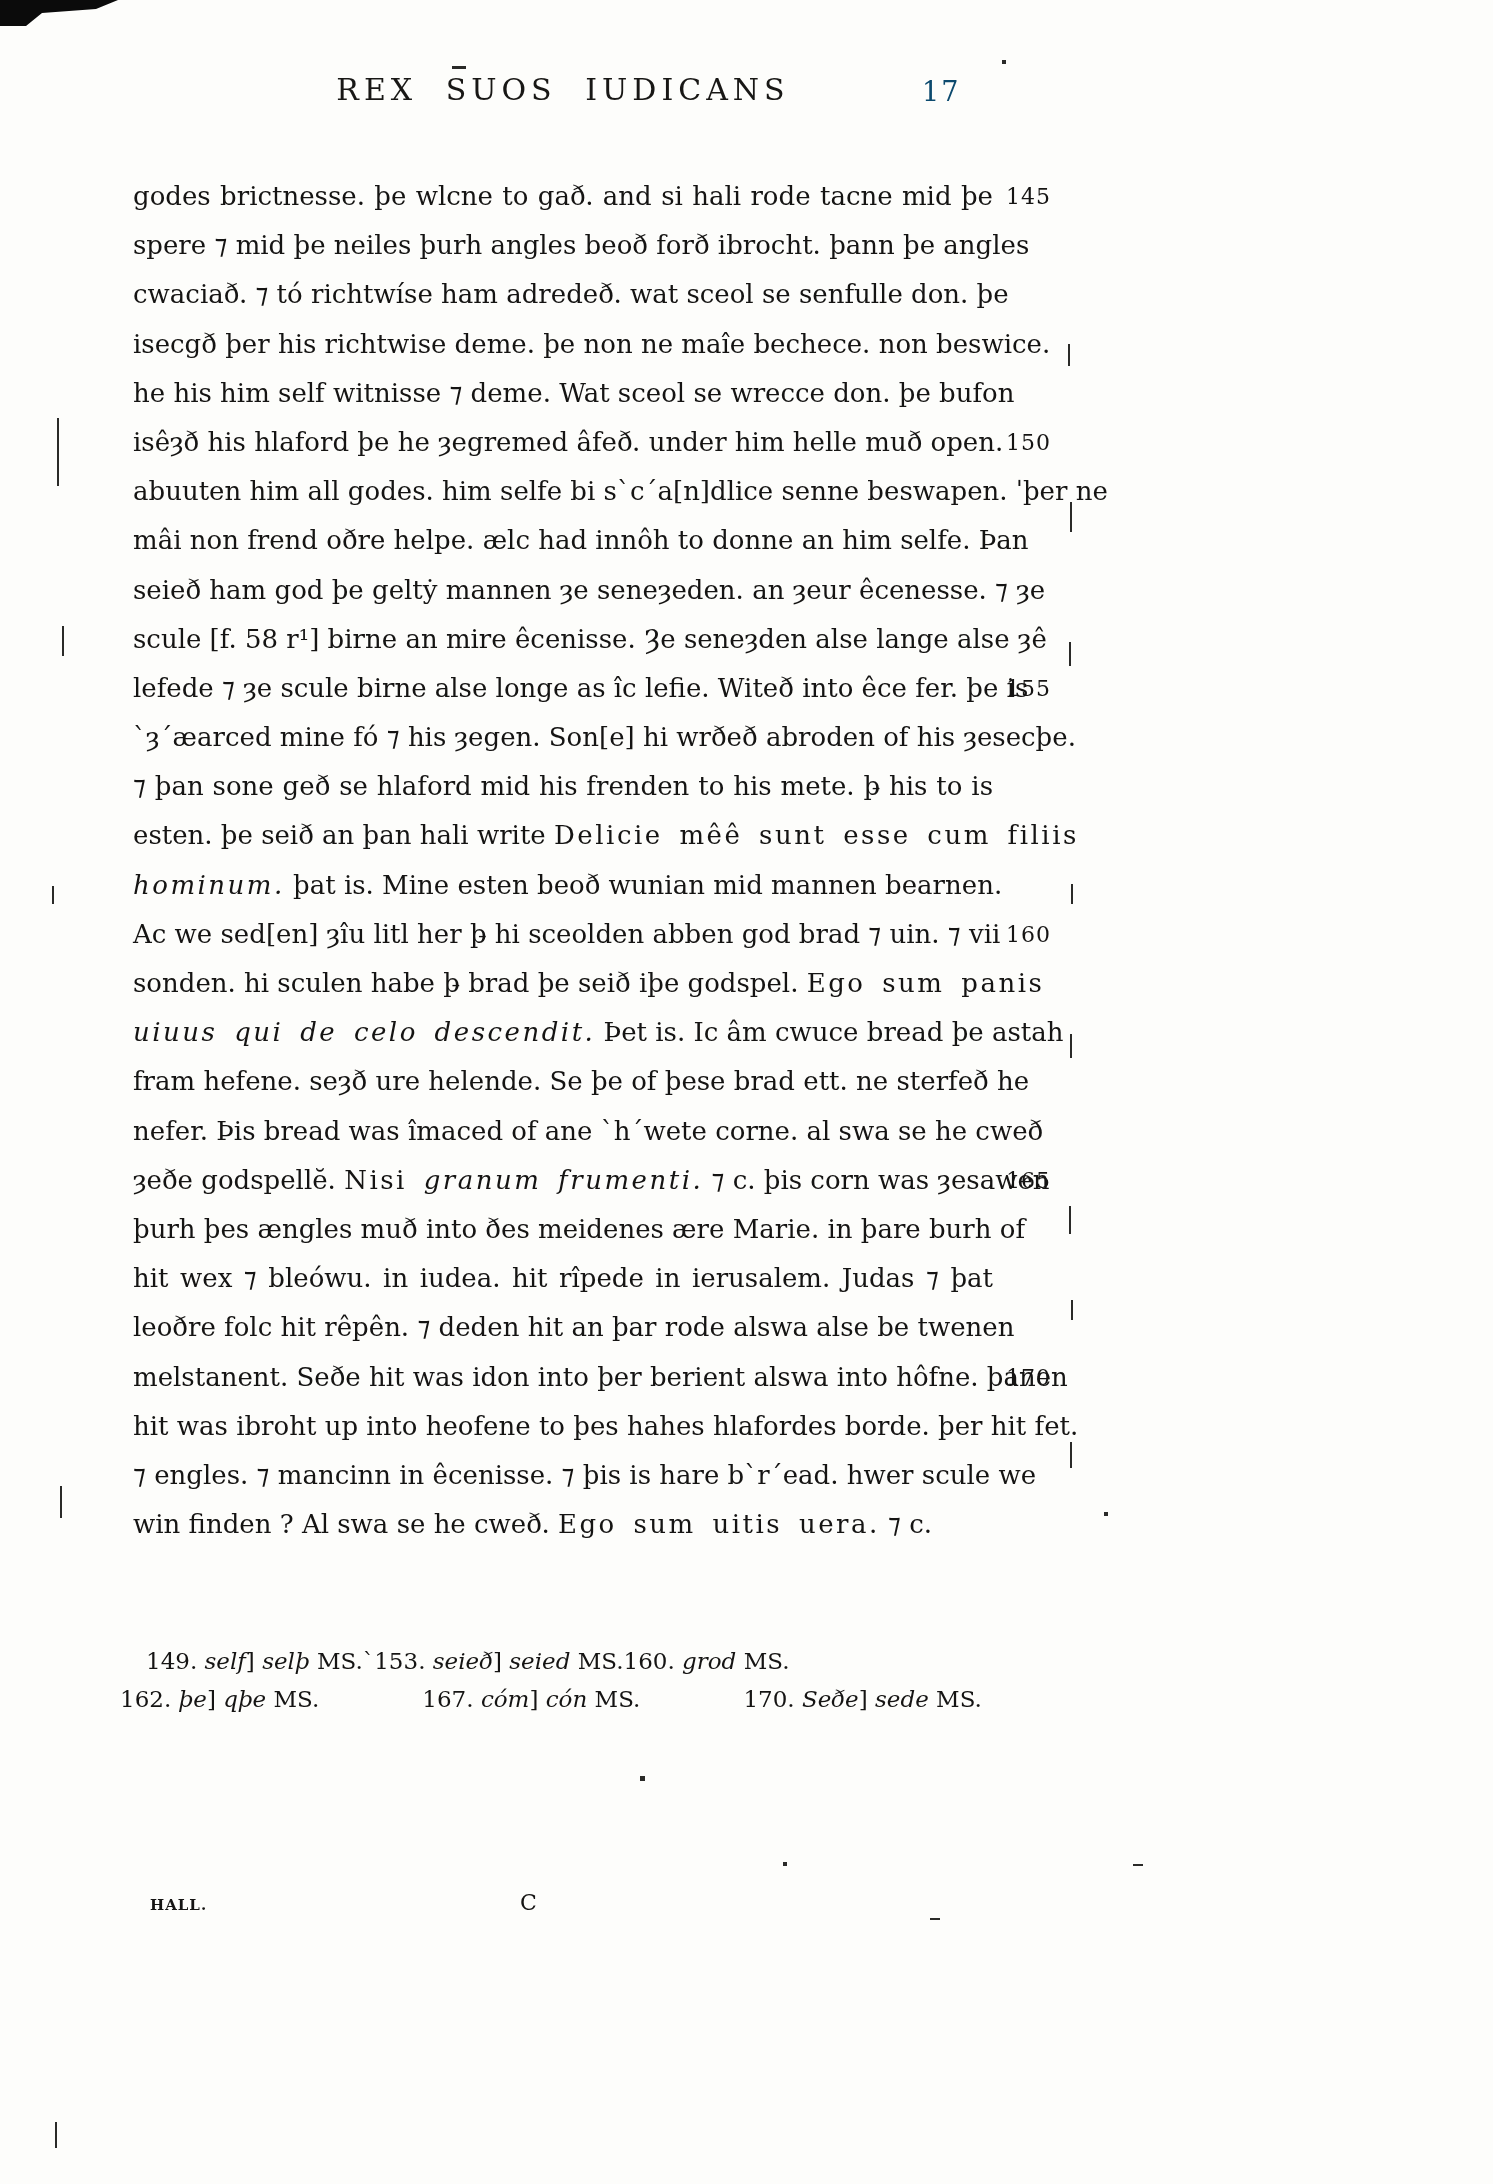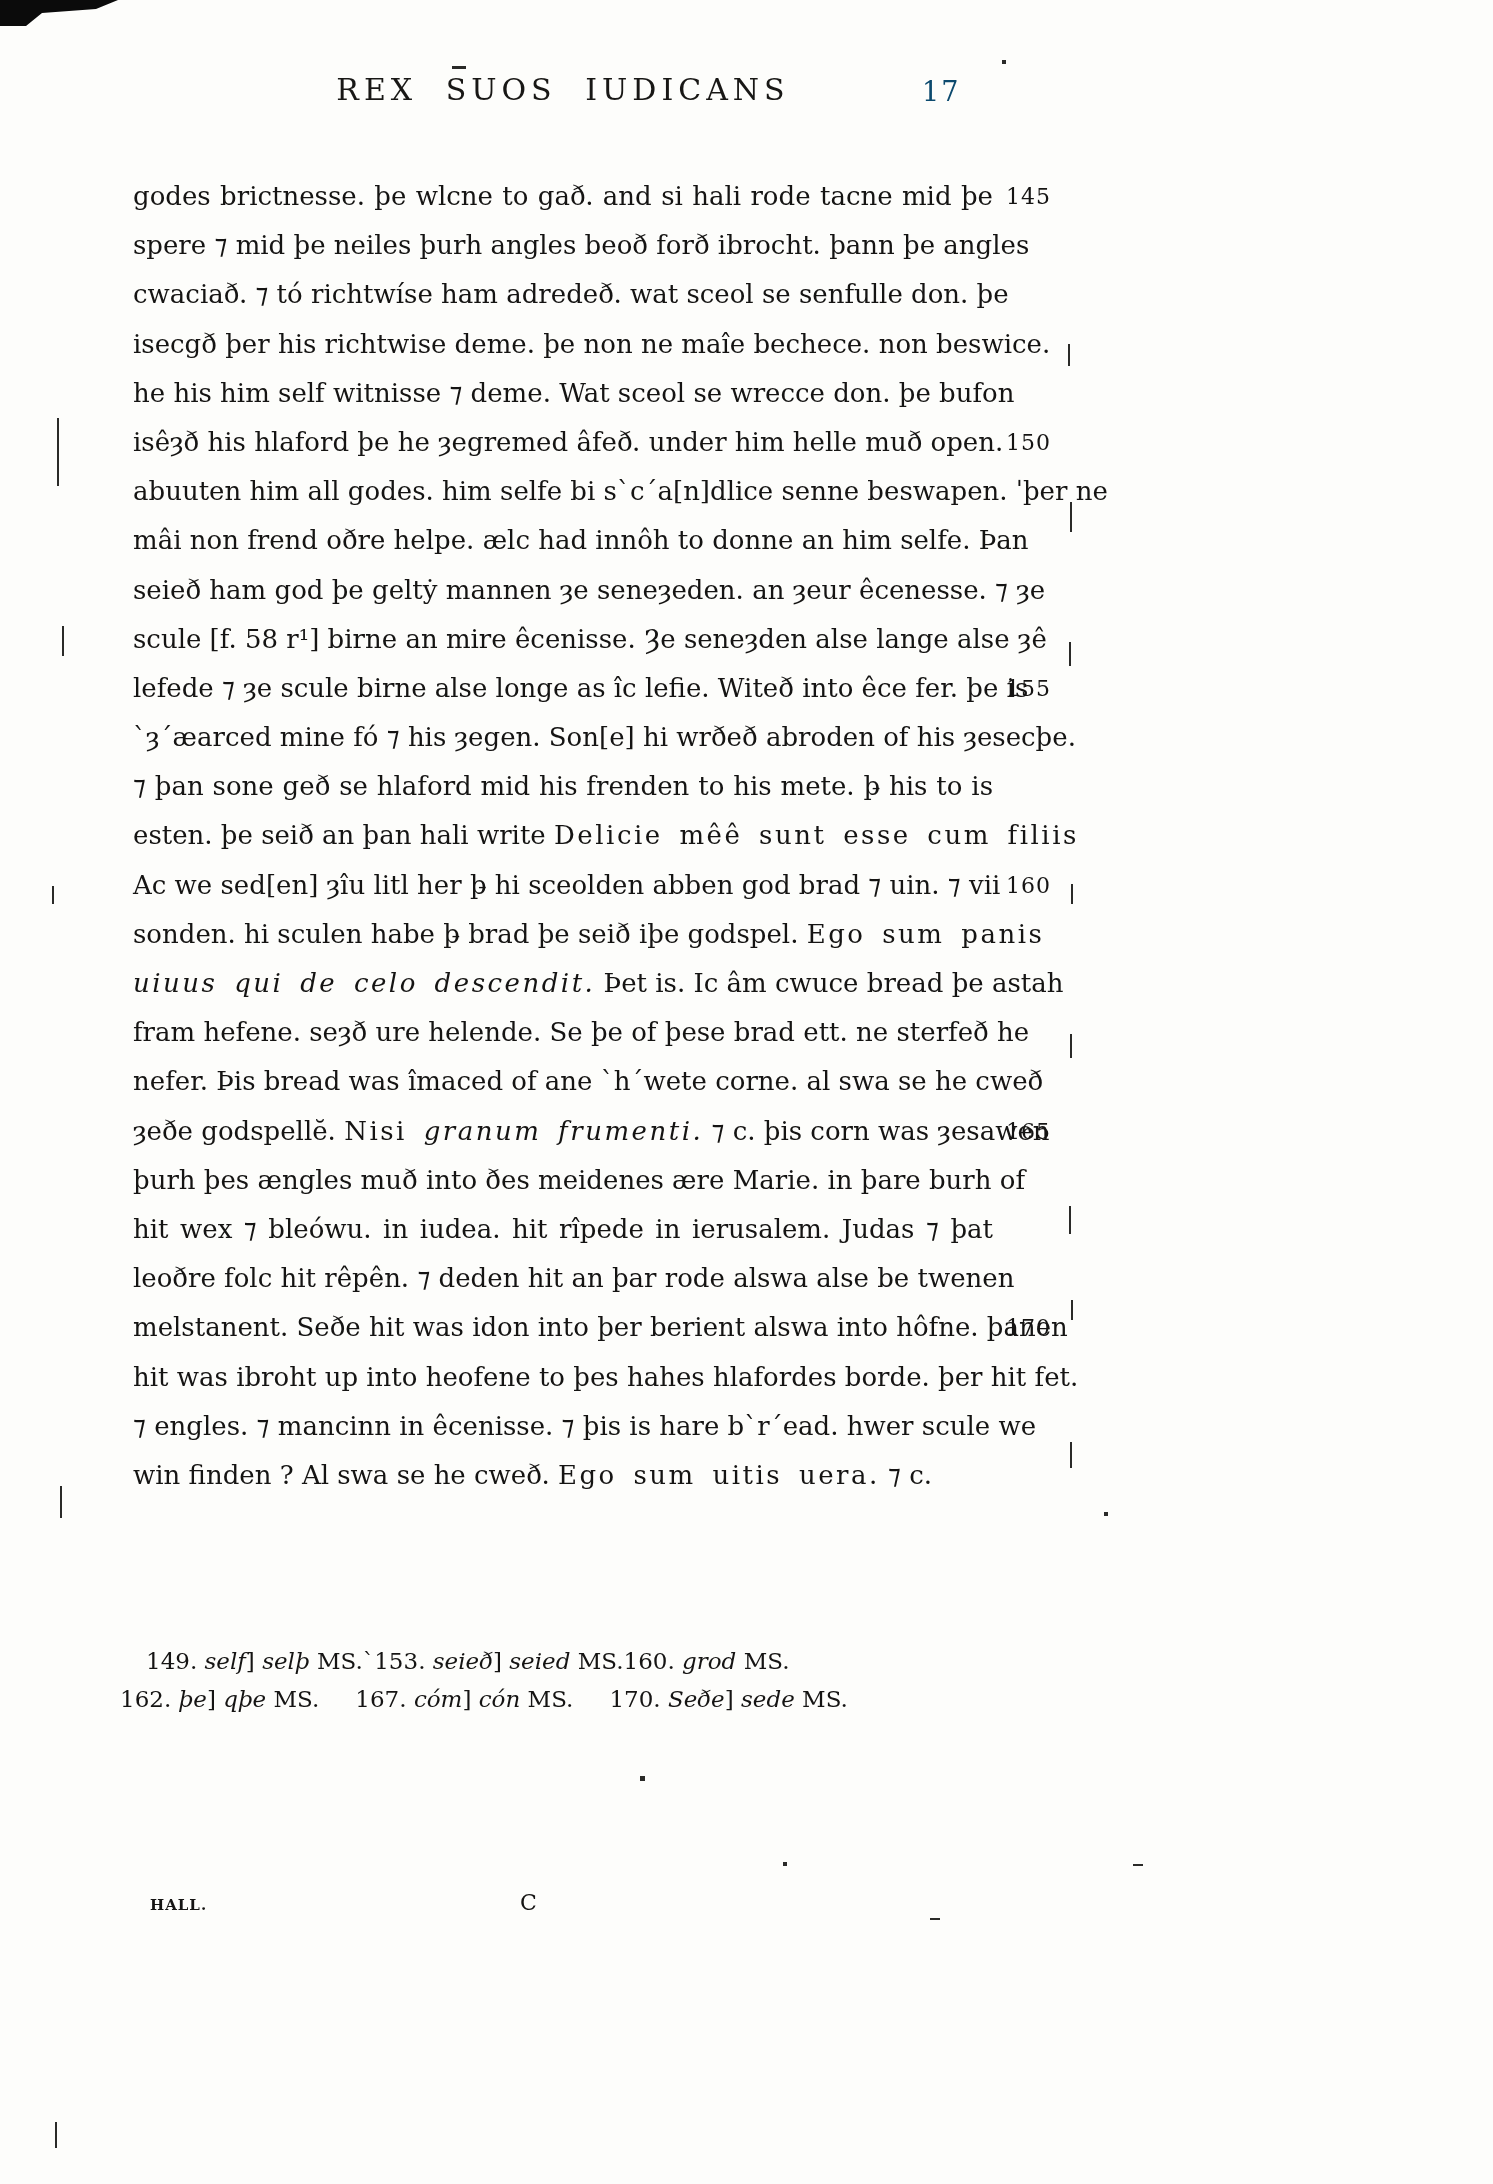--- a/index.html
+++ b/index.html
@@ -27,21 +27,21 @@
   .line.nojust{text-align-last:left;}
   .seg-r{font-style:normal;}
   .seg-i{font-style:italic;}
   .seg-ls{font-style:normal;letter-spacing:2.5px;word-spacing:6px;}
   .seg-lsi{font-style:italic;letter-spacing:2.5px;word-spacing:6px;}
   .lineno{position:absolute;right:-58px;top:0;font-size:22px;letter-spacing:1px;font-style:normal;}
   
   .footnotes{position:absolute;left:120px;top:1642px;width:845px;font-size:23px;line-height:38px;}
   .fn-row{display:flex;}
   .fn-row.r1{padding-left:26px;}
-  .fn-row.r2{justify-content:flex-start;gap:36px;}
+  .fn-row.r2{justify-content:flex-start;gap:103px;}
   .fn-entry{white-space:nowrap;}
   
   .sig{position:absolute;left:150px;top:1896px;font-size:15px;font-weight:bold;letter-spacing:1px;}
   .catch{position:absolute;left:520px;top:1890px;font-size:22px;}
 </style>
 </head>
 <body>
 
 <div class="page">
   <div class="wedge"></div>
@@ -78,20 +78,21 @@
       <div class="line"><span class="seg-r">he his him self witnisse ⁊ deme. Wat sceol se wrecce don. þe bufon</span></div>
       <div class="line"><span class="seg-r">isêȝð his hlaford þe he ȝegremed âfeð. under him helle muð open.</span><span class="lineno">150</span></div>
       <div class="line"><span class="seg-r">abuuten him all godes. him selfe bi sˋcˊa[n]dlice senne beswapen. ˈþer ne</span></div>
       <div class="line"><span class="seg-r">mâi non frend oðre helpe. ælc had innôh to donne an him selfe. Þan</span></div>
       <div class="line"><span class="seg-r">seieð ham god þe geltẏ mannen ȝe seneȝeden. an ȝeur êcenesse. ⁊ ȝe</span></div>
       <div class="line"><span class="seg-r">scule [f. 58 r¹] birne an mire êcenisse. Ȝe seneȝden alse lange alse ȝê</span></div>
       <div class="line"><span class="seg-r">lefede ⁊ ȝe scule birne alse longe as îc lefie. Witeð into êce fer. þe is</span><span class="lineno">155</span></div>
       <div class="line"><span class="seg-r">ˋȝˊæarced mine fó ⁊ his ȝegen. Son[e] hi wrðeð abroden of his ȝesecþe.</span></div>
       <div class="line"><span class="seg-r">⁊ þan sone geð se hlaford mid his frenden to his mete. þ̵ his to is</span></div>
       <div class="line"><span class="seg-r">esten. þe seið an þan hali write </span><span class="seg-ls">Delicie mêê sunt esse cum filiis</span></div>
+      <div class="line"><span class="seg-lsi">hominum.</span><span class="seg-r"> þat is. Mine esten beoð wunian mid mannen bearnen.</span></div>
       <div class="line"><span class="seg-r">Ac we sed[en] ȝîu litl her þ̵ hi sceolden abben god brad ⁊ uin. ⁊ vii</span><span class="lineno">160</span></div>
       <div class="line"><span class="seg-r">sonden. hi sculen habe þ̵ brad þe seið iþe godspel. </span><span class="seg-ls">Ego sum panis</span></div>
       <div class="line"><span class="seg-lsi">uiuus qui de celo descendit.</span><span class="seg-r"> Þet is. Ic âm cwuce bread þe astah</span></div>
       <div class="line"><span class="seg-r">fram hefene. seȝð ure helende. Se þe of þese brad ett. ne sterfeð he</span></div>
       <div class="line"><span class="seg-r">nefer. Þis bread was îmaced of ane ˋhˊwete corne. al swa se he cweð</span></div>
       <div class="line"><span class="seg-r">ȝeðe godspellĕ. </span><span class="seg-ls">Nisi </span><span class="seg-lsi">granum frumenti.</span><span class="seg-r"> ⁊ c. þis corn was ȝesawen</span><span class="lineno">165</span></div>
       <div class="line"><span class="seg-r">þurh þes ængles muð into ðes meidenes ære Marie. in þare burh of</span></div>
       <div class="line"><span class="seg-r">hit wex ⁊ bleówu. in iudea. hit rîpede in ierusalem. Judas ⁊ þat</span></div>
       <div class="line"><span class="seg-r">leoðre folc hit rêpên. ⁊ deden hit an þar rode alswa alse be twenen</span></div>
       <div class="line"><span class="seg-r">melstanent. Seðe hit was idon into þer berient alswa into hôfne. þanen</span><span class="lineno">170</span></div>

